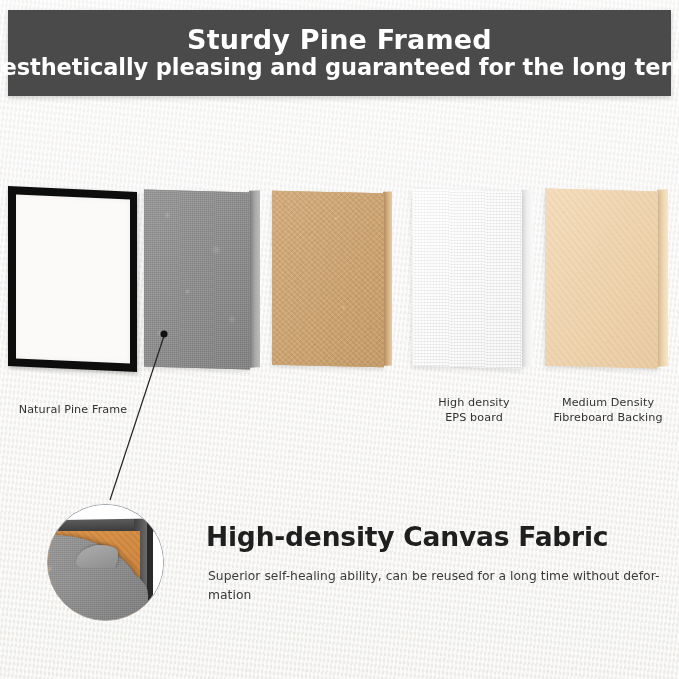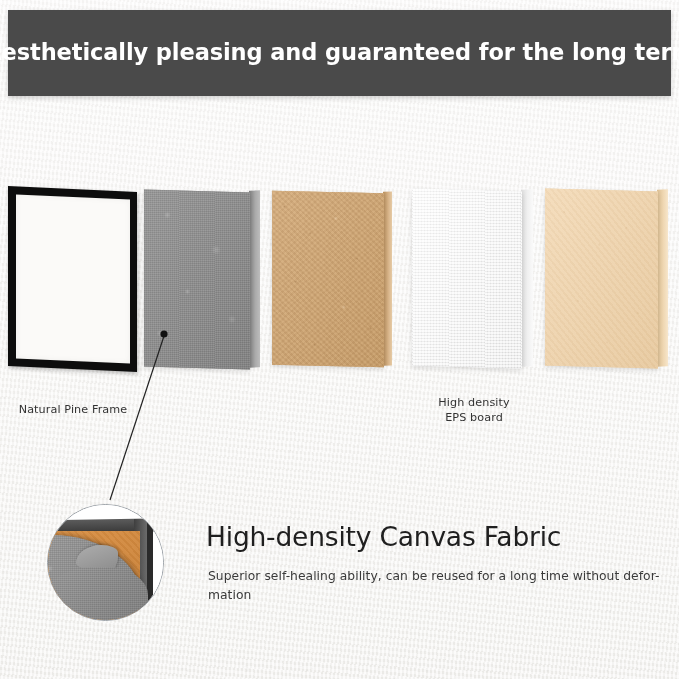--- a/index.html
+++ b/index.html
@@ -287,21 +287,21 @@
       repeating-linear-gradient(90deg, rgba(0,0,0,.04) 0 1px, rgba(255,255,255,.04) 1px 2px),
       linear-gradient(130deg, #9a9a9a, #7d7d7d);
     border-radius: 50% 38% 0 0 / 62% 40% 0 0;
   }
 
   
   #feature-title {
     position: absolute;
     left: 206px; top: 521px;
     font-size: 26.5px;
-    font-weight: 400;
+    font-weight: 700;
     color: #1f1f1f;
     letter-spacing: -.2px;
     white-space: nowrap;
   }
   #feature-body {
     position: absolute;
     left: 208px; top: 567px;
     width: 460px;
     font-size: 12.3px;
     line-height: 1.55;
@@ -310,20 +310,21 @@
   }
 </style>
 </head>
 <body>
 
 <div id="page">
 
   <div id="paper-texture"></div>
 
   <div id="banner">
+    <div id="banner-title">Sturdy Pine Framed</div>
     <div id="banner-sub">Aesthetically pleasing and guaranteed for the long term</div>
   </div>
 
   <div class="panel" id="panel-frame">
     <div class="frame-outer"></div>
     <div class="frame-inner"></div>
   </div>
 
   <div class="panel slab" id="panel-canvas">
     <div class="edge"></div>
@@ -341,20 +342,22 @@
   </div>
 
   <div class="panel slab" id="panel-mdf">
     <div class="edge"></div>
     <div class="face"></div>
   </div>
 
   <div class="panel-label" id="label-0">Natural Pine Frame</div>
   <div class="panel-label" id="label-3">High density
 EPS board</div>
+  <div class="panel-label" id="label-4">Medium Density
+Fibreboard Backing</div>
 
   <svg id="leader" viewBox="0 0 679 679" width="679" height="679">
     <line x1="164" y1="336" x2="110" y2="500" stroke="#222222" stroke-width="1.2"></line>
     <circle cx="164" cy="334" r="3.6" fill="#111111"></circle>
   </svg>
 
   <div id="detail-circle">
     <div class="d-white"></div>
     <div class="d-frame-top"></div>
     <div class="d-frame-right"></div>

